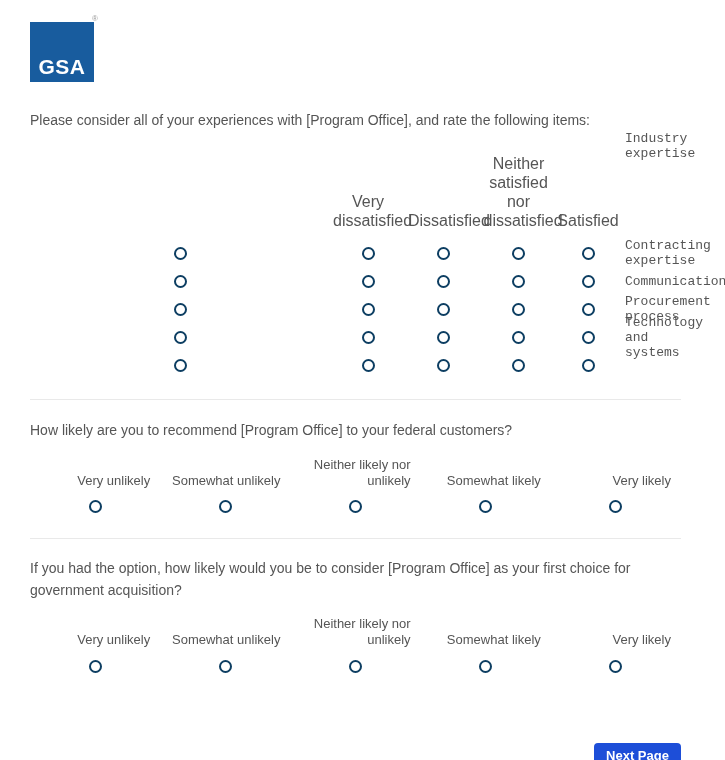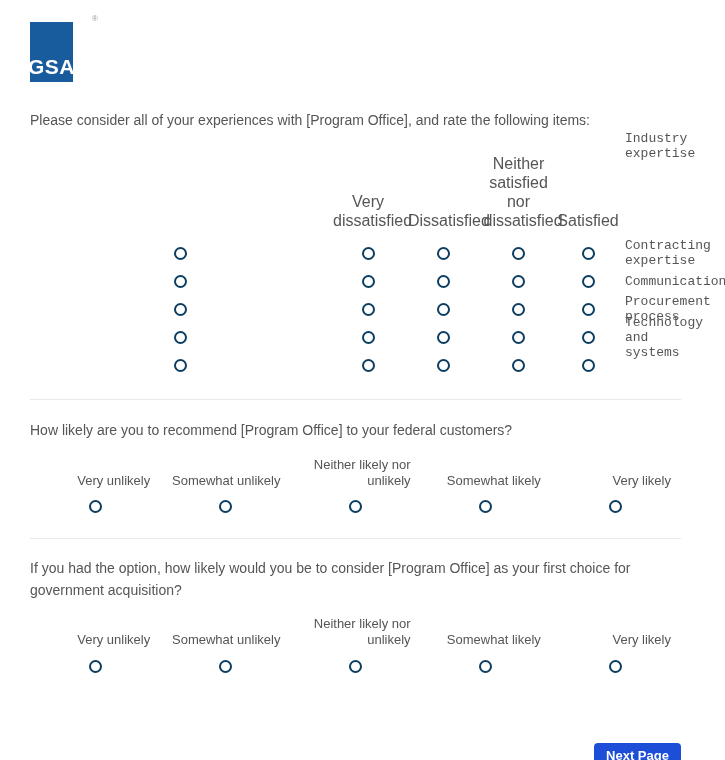--- a/index.html
+++ b/index.html
@@ -9,21 +9,21 @@
     color: #555555;
     position: relative;
     height: 760px;
     overflow: hidden;
   }
   .content { margin-left: 30px; width: 651px; }
 
   
   .logo-wrap { position: relative; margin: 22px 0 0 30px; width: 72px; height: 60px; }
   .logo-square {
-    width: 43px; height: 60px;
+    width: 64px; height: 60px;
     background: #185C9E;
     display: flex; align-items: flex-end; justify-content: center;
     padding-bottom: 5px;
   }
   .logo-text {
     color: #ffffff; font-weight: 700; font-size: 21px; letter-spacing: 0.5px;
     line-height: 1;
   }
   .logo-reg {
     position: absolute; top: -8px; left: 62px;

